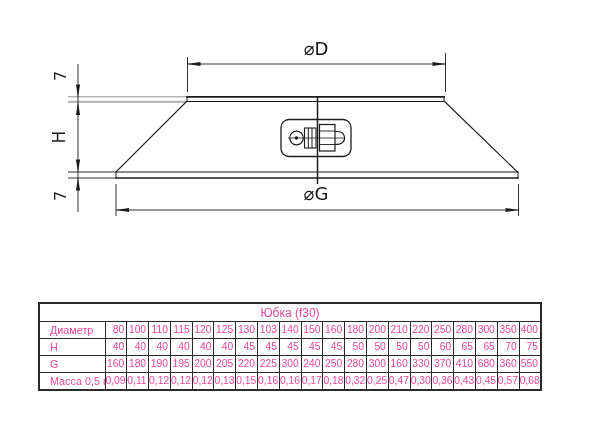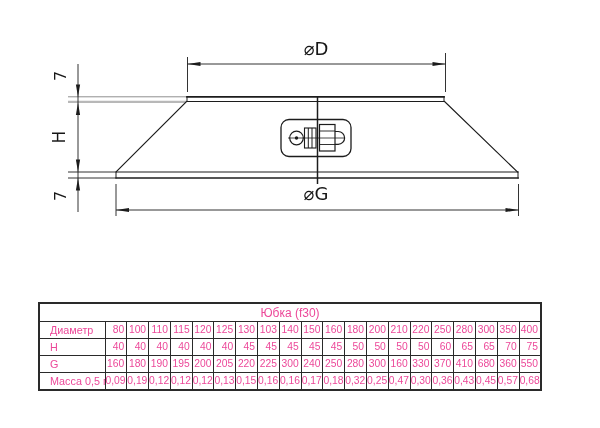--- a/index.html
+++ b/index.html
@@ -217,21 +217,21 @@
           <td class="val">330</td>
           <td class="val">370</td>
           <td class="val">410</td>
           <td class="val">680</td>
           <td class="val">360</td>
           <td class="val">550</td>
         </tr>
         <tr>
           <td class="row-header">Масса 0,5 мм</td>
           <td class="val">0,09</td>
-          <td class="val">0,19</td>
+          <td class="val">0,11</td>
           <td class="val">0,12</td>
           <td class="val">0,12</td>
           <td class="val">0,12</td>
           <td class="val">0,13</td>
           <td class="val">0,15</td>
           <td class="val">0,16</td>
           <td class="val">0,16</td>
           <td class="val">0,17</td>
           <td class="val">0,18</td>
           <td class="val">0,32</td>

